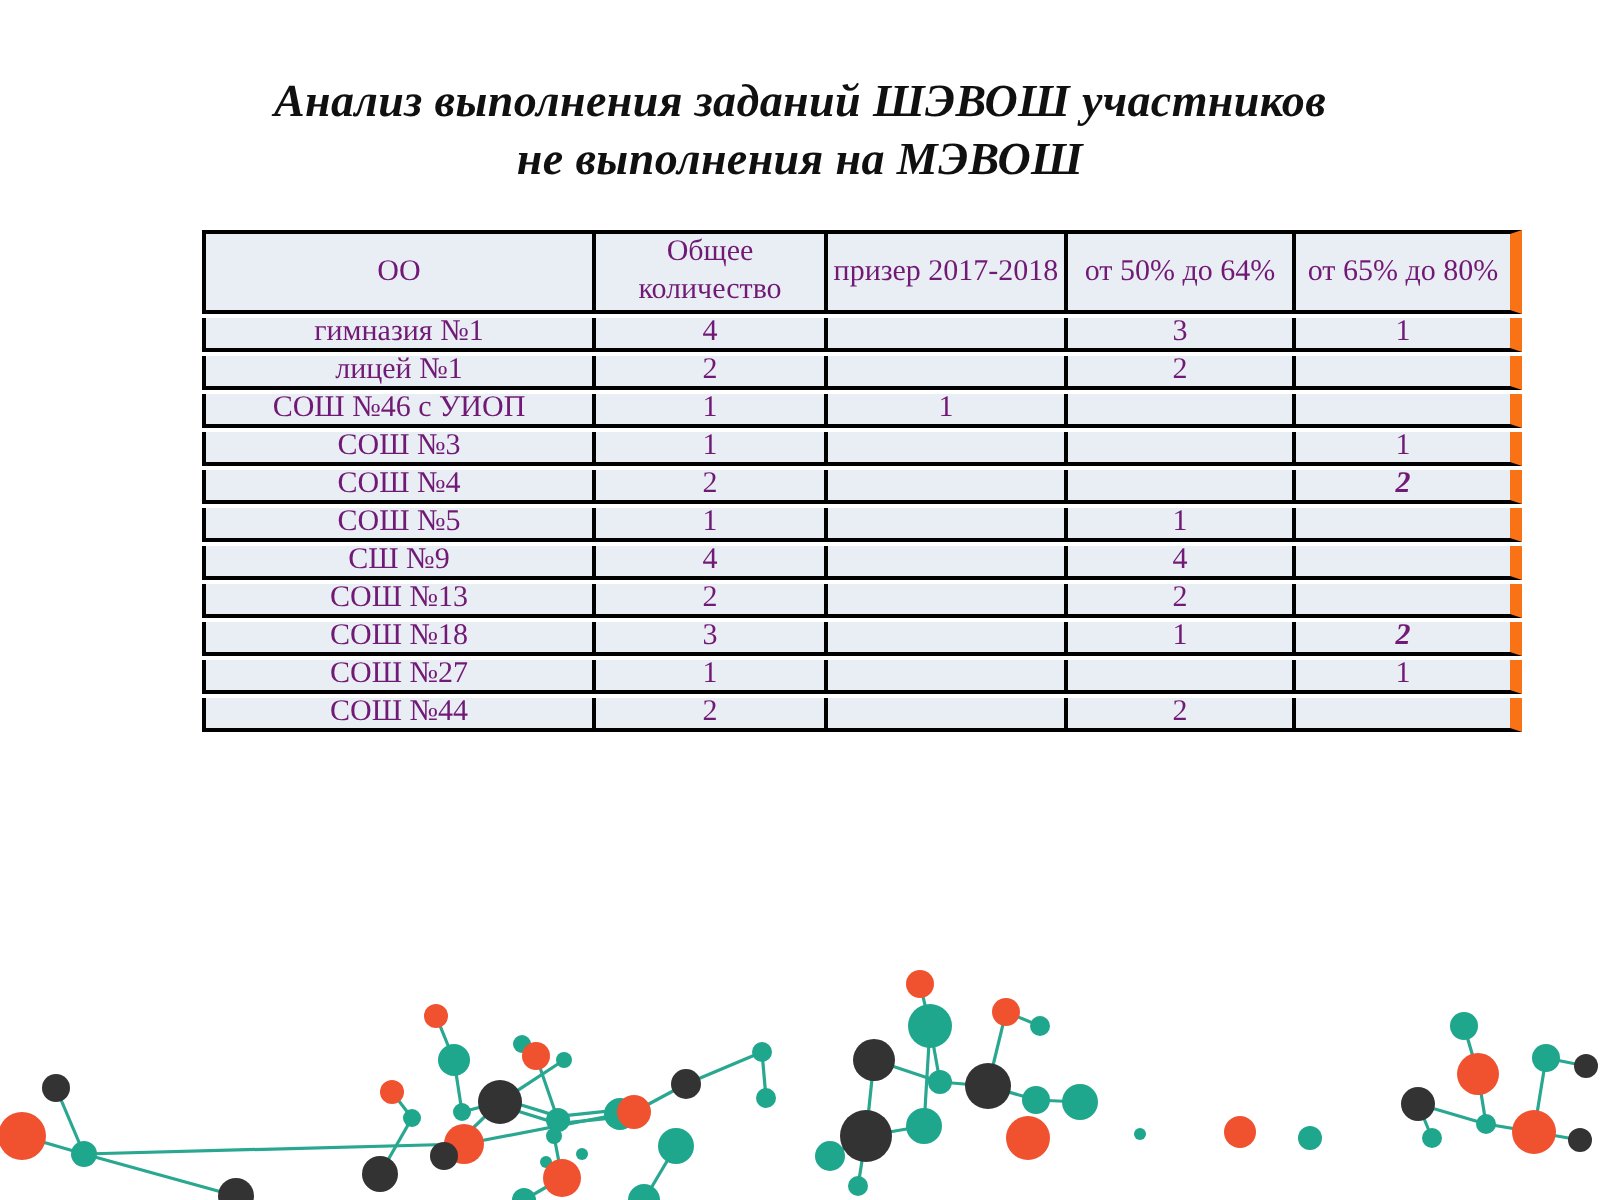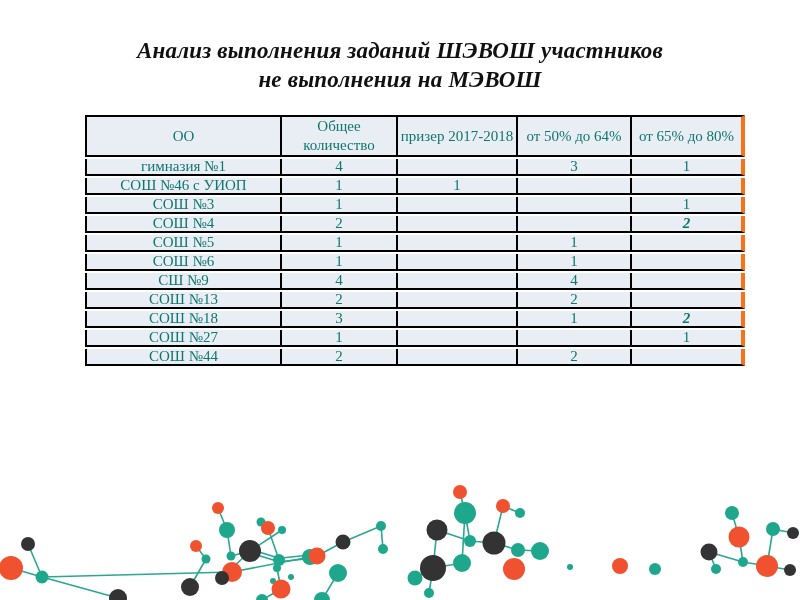--- a/index.html
+++ b/index.html
@@ -20,42 +20,42 @@
     font-weight: bold;
     font-style: italic;
     font-size: 23px;
     line-height: 1.28;
     color: #101010;
     letter-spacing: 0.2px;
   }
   .title span { display: block; }
   table.results {
     position: absolute;
-    left: 41px;
+    left: 57px;
     top: 113px;
     width: 660px;
     table-layout: fixed;
     border-collapse: separate;
     border-spacing: 0 2px;
     font-size: 15px;
-    color: #0f766e;
+    color: #701a75;
     padding-left: 44px;
   }
   table.results th, table.results td {
     background: #e9edf4;
     border-left: 2px solid #000000;
     border-bottom: 2px solid #000000;
     text-align: center;
     vertical-align: middle;
     padding: 0 2px;
     overflow: hidden;
     white-space: nowrap;
   }
   table.results th:last-child, table.results td:last-child {
-    border-right: 4px solid #f97316;
+    border-right: 6px solid #f97316;
   }
   table.results th {
     border-top: 2px solid #000000;
     font-weight: normal;
     height: 38px;
     white-space: normal;
     line-height: 1.25;
   }
   table.results td {
     height: 15px;
@@ -100,20 +100,27 @@
     </thead>
     <tbody id="table-body">
         <tr>
           <td>гимназия №1</td>
           <td>4</td>
           <td></td>
           <td>3</td>
           <td>1</td>
         </tr>
         <tr>
+          <td>лицей №1</td>
+          <td>2</td>
+          <td></td>
+          <td>2</td>
+          <td></td>
+        </tr>
+        <tr>
           <td>СОШ №46 с УИОП</td>
           <td>1</td>
           <td>1</td>
           <td></td>
           <td></td>
         </tr>
         <tr>
           <td>СОШ №3</td>
           <td>1</td>
           <td></td>
@@ -122,27 +129,20 @@
         </tr>
         <tr>
           <td>СОШ №4</td>
           <td>2</td>
           <td></td>
           <td></td>
           <td class="em">2</td>
         </tr>
         <tr>
           <td>СОШ №5</td>
-          <td>1</td>
-          <td></td>
-          <td>1</td>
-          <td></td>
-        </tr>
-        <tr>
-          <td>СОШ №6</td>
           <td>1</td>
           <td></td>
           <td>1</td>
           <td></td>
         </tr>
         <tr>
           <td>СШ №9</td>
           <td>4</td>
           <td></td>
           <td>4</td>

